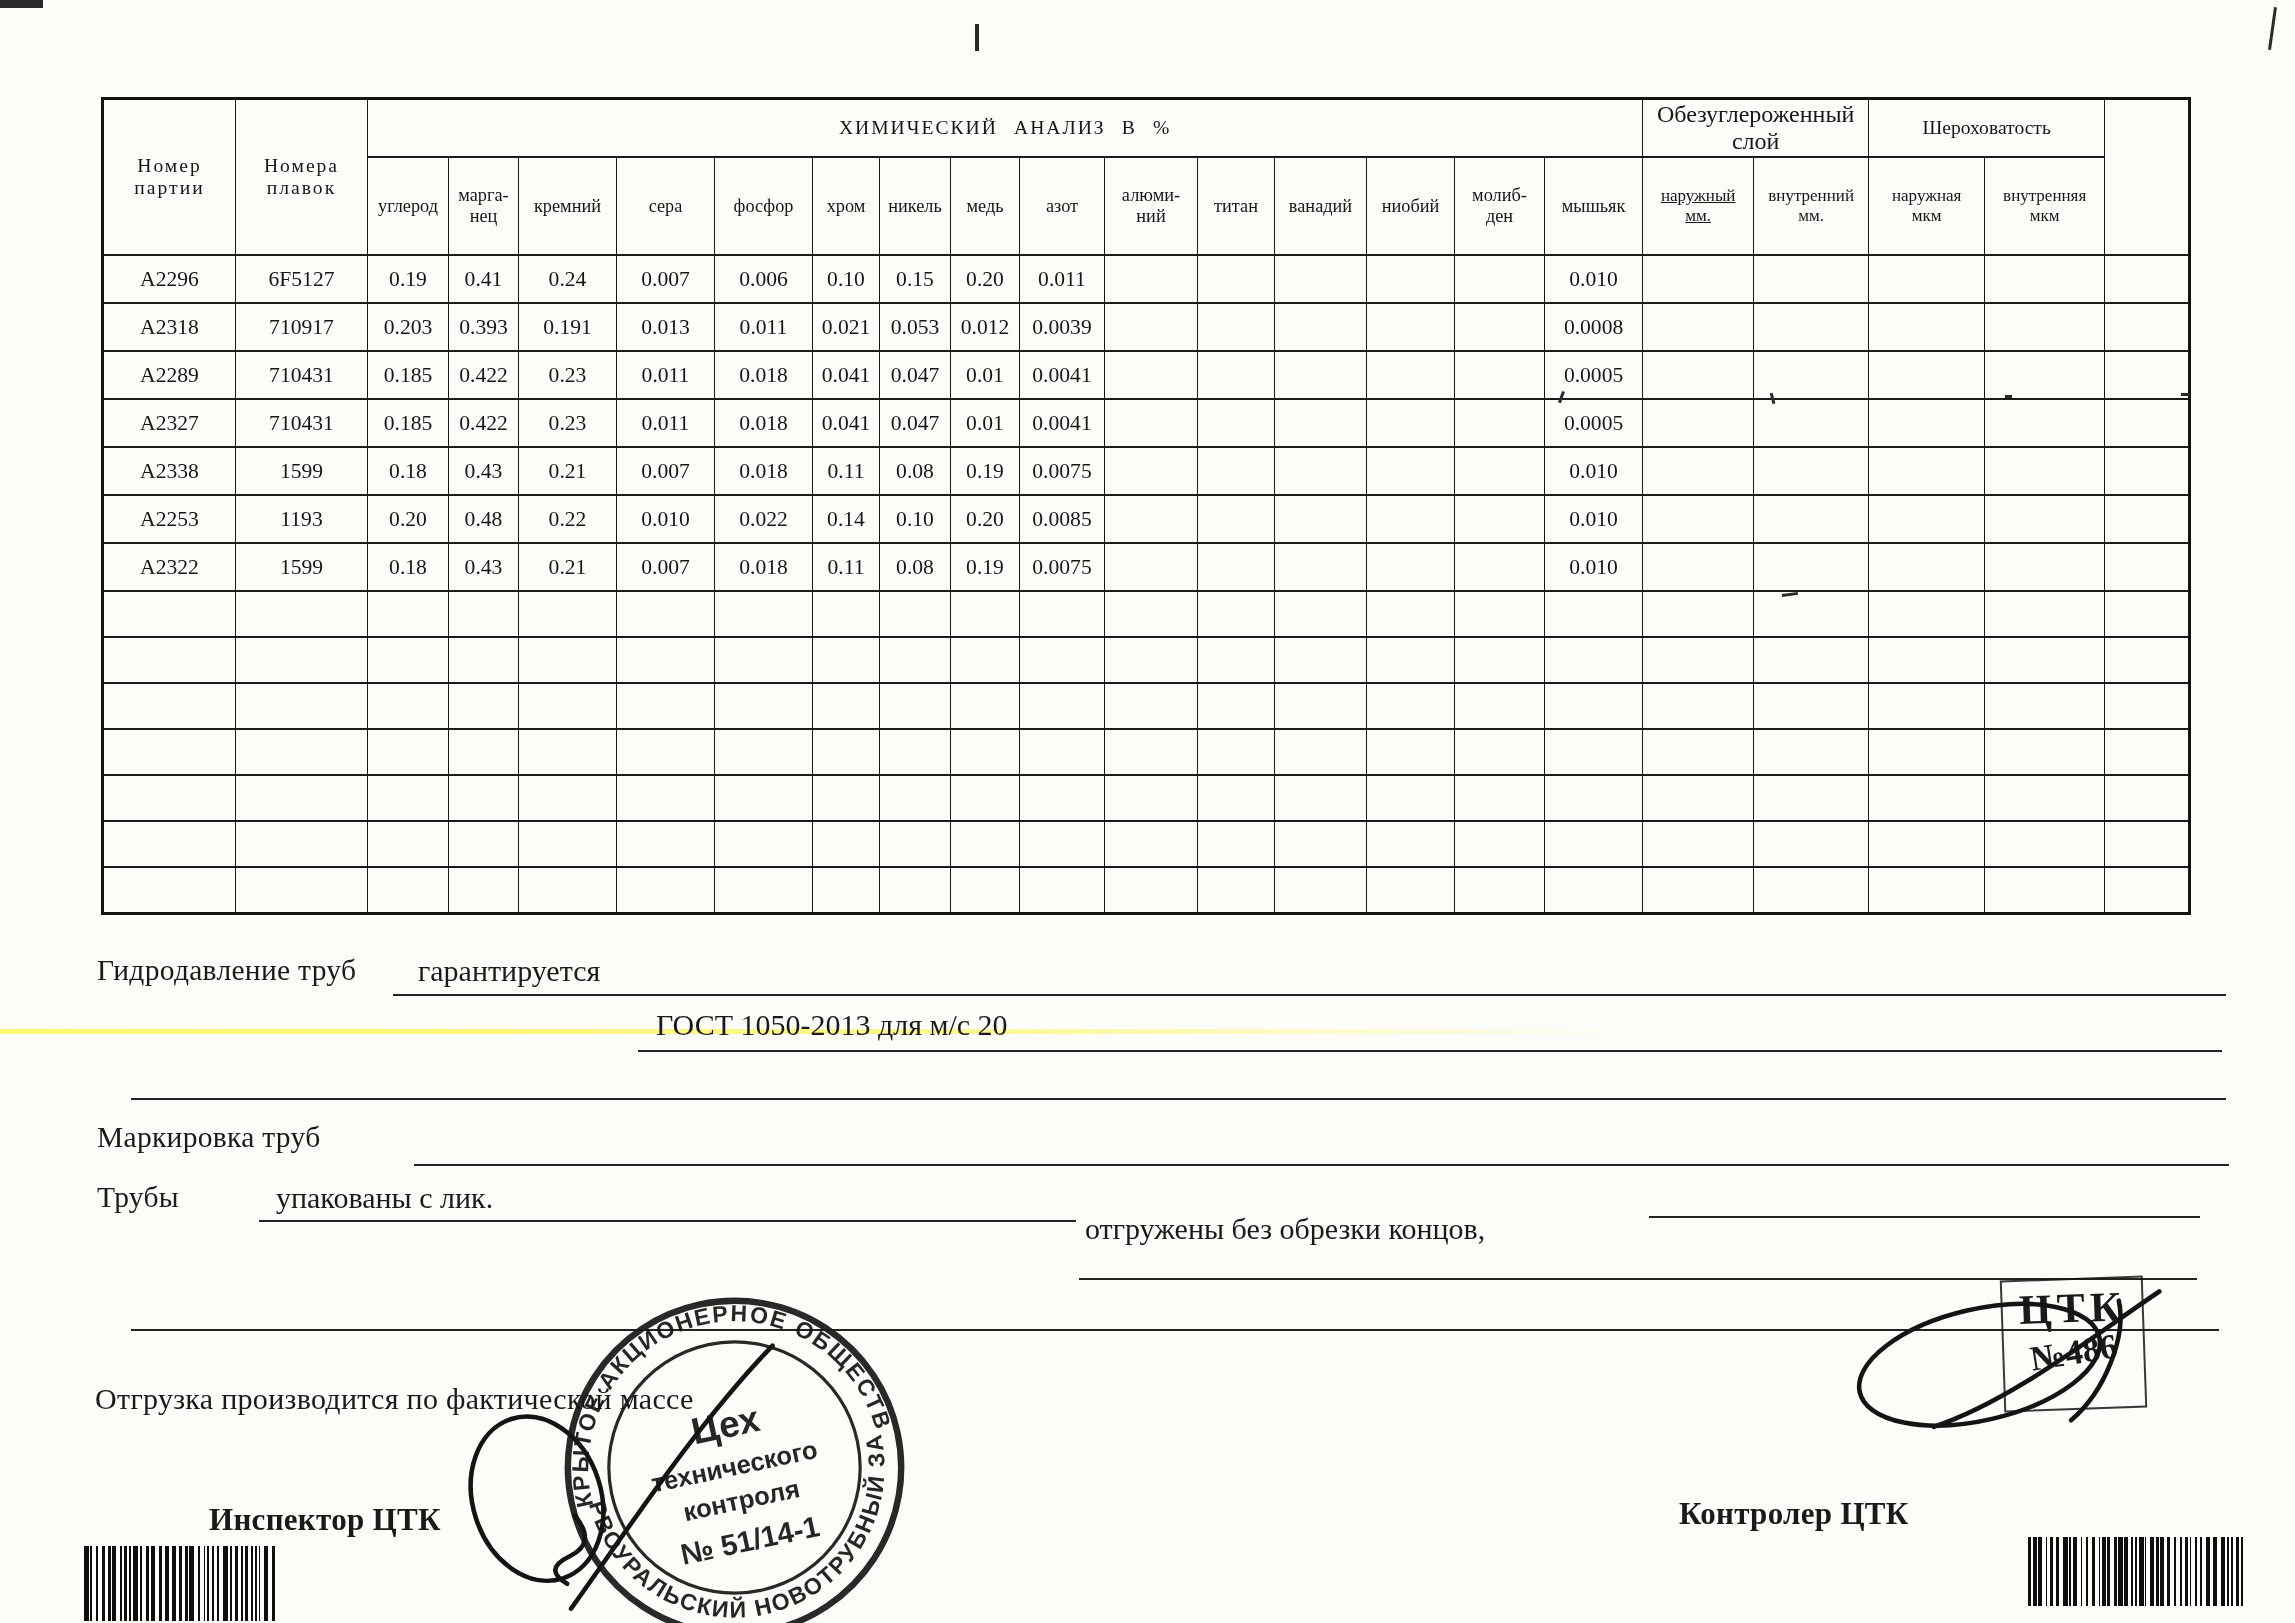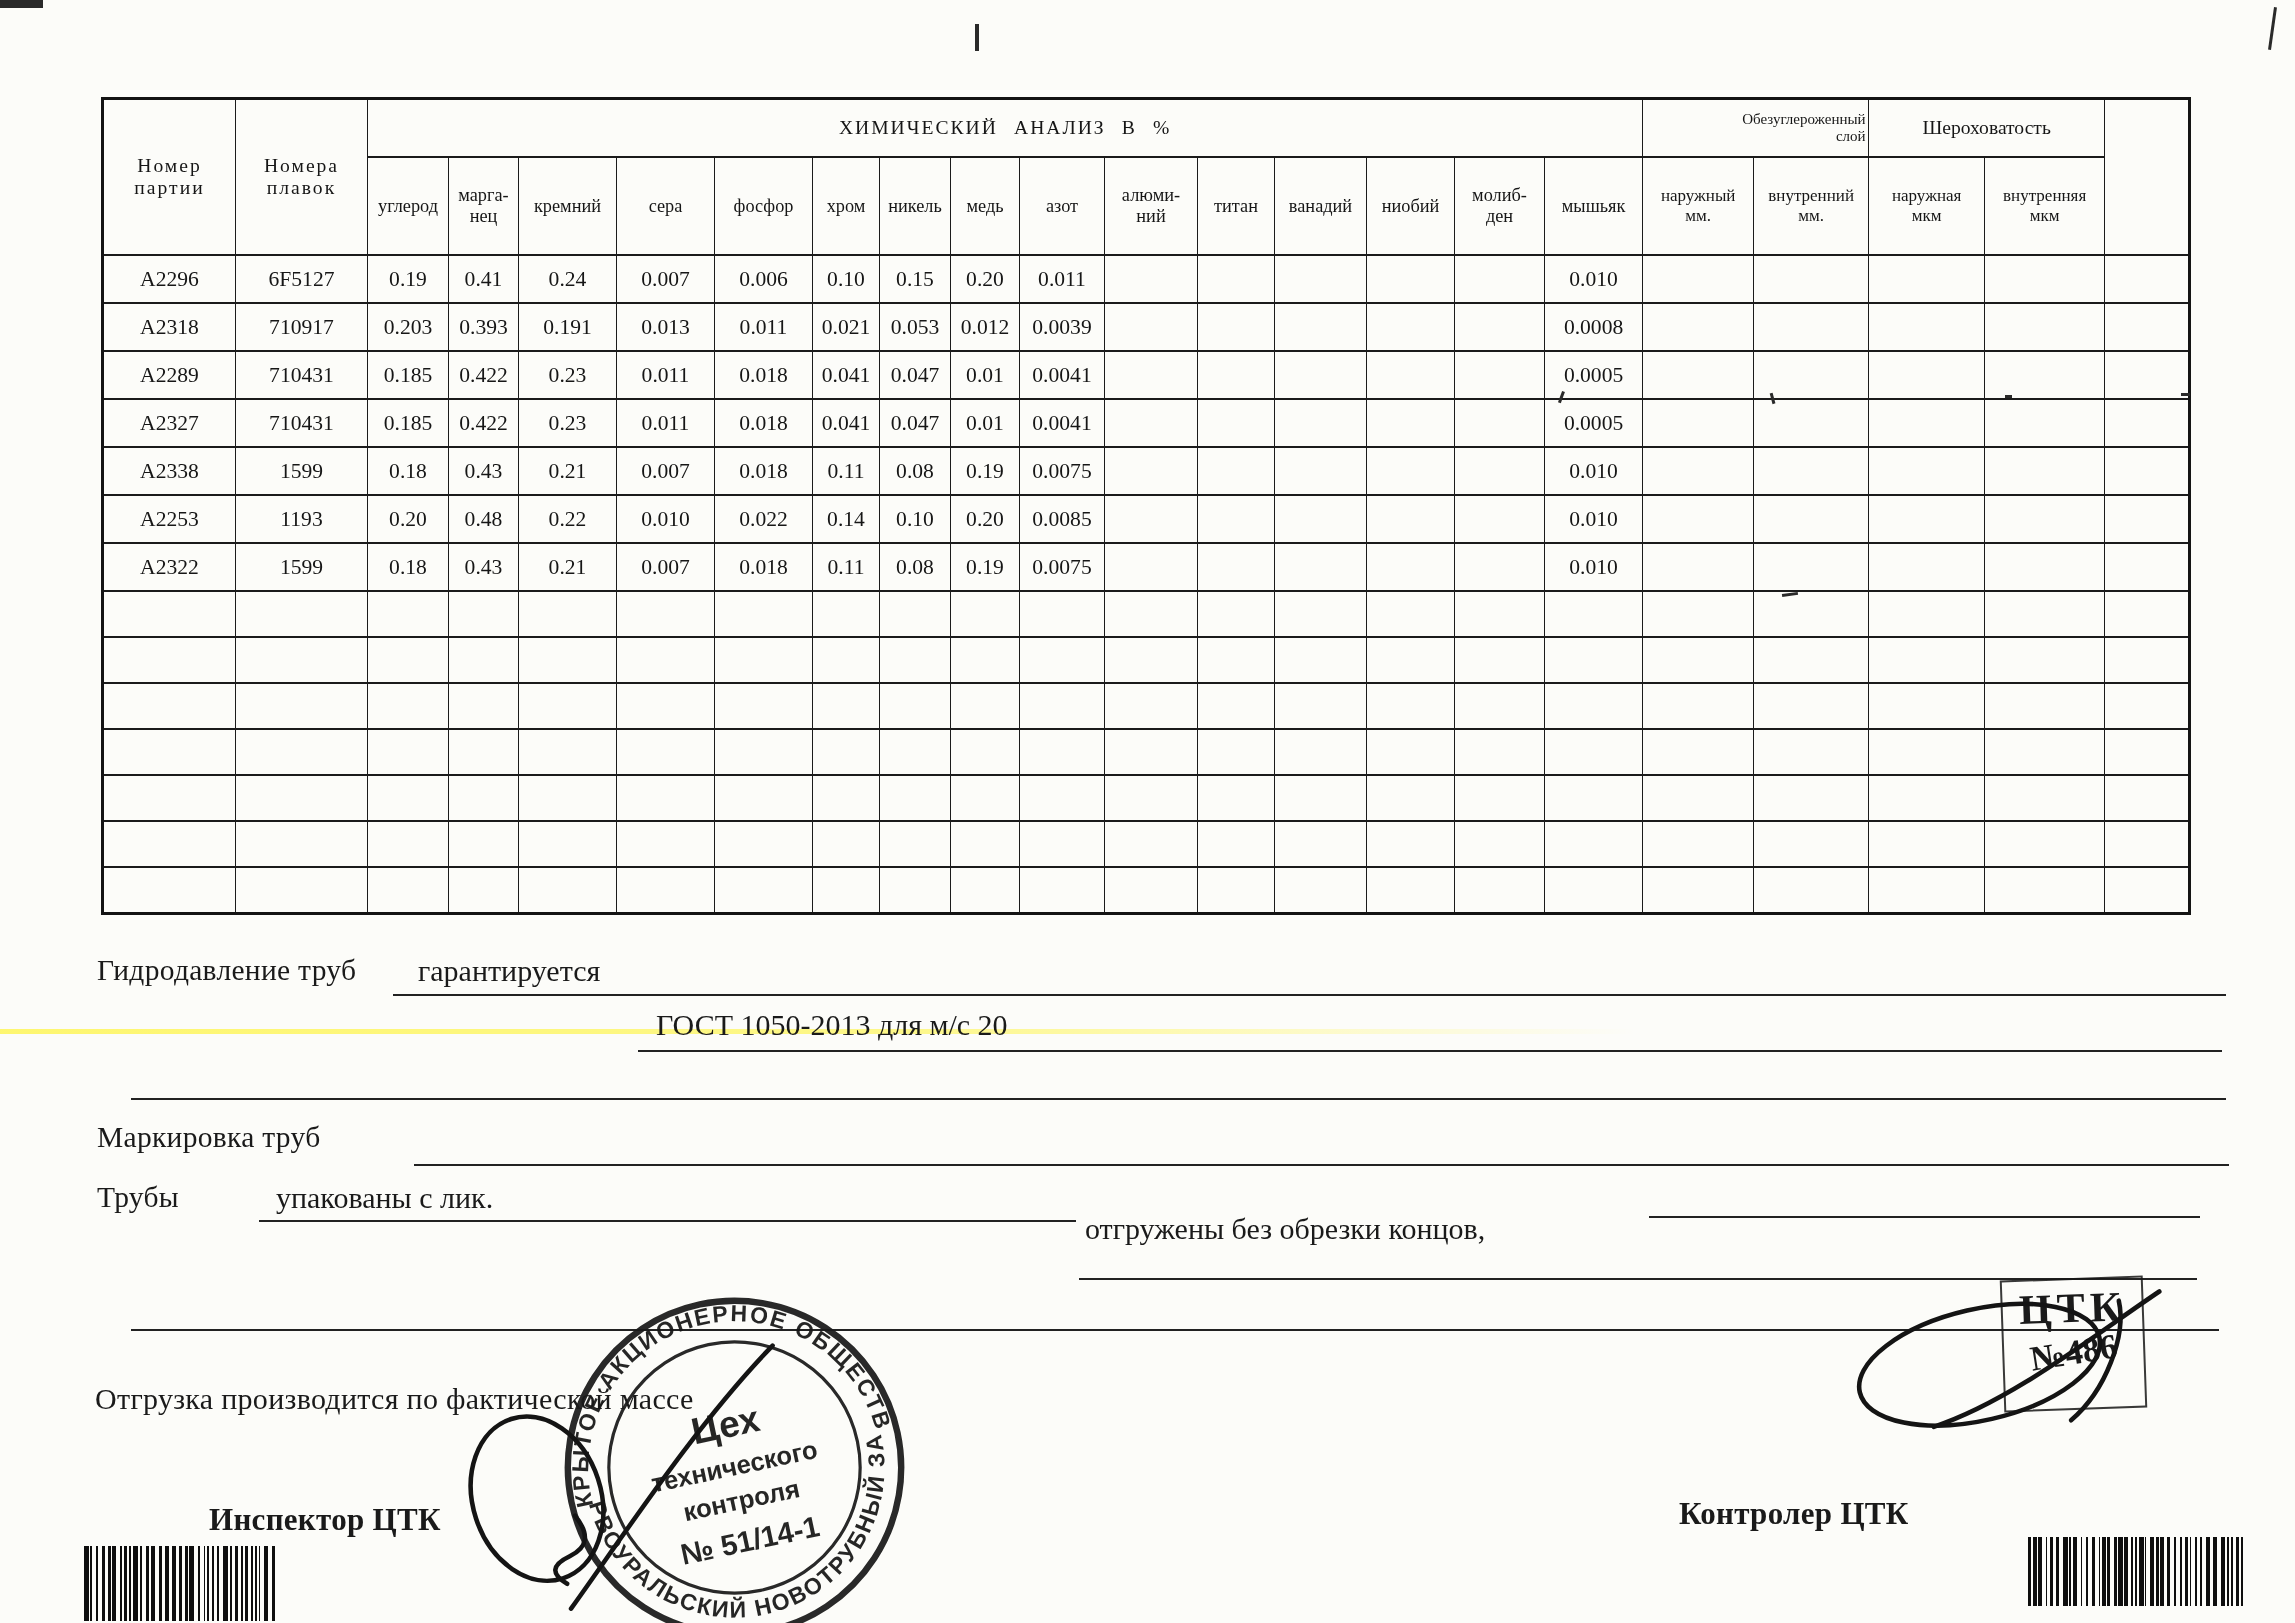--- a/index.html
+++ b/index.html
@@ -74,21 +74,21 @@
       <col style="width:120px">
         <col style="width:85px">
     </colgroup>
     <thead>
       <tr class="ghead">
         <th rowspan="2" class="idcol">Номер
 партии</th>
         <th rowspan="2" class="idcol">Номера
 плавок</th>
         <th colspan="15" class="bl">ХИМИЧЕСКИЙ АНАЛИЗ В %</th>
-        <th colspan="2" class="bl" style="font-size:15px;letter-spacing:0;word-spacing:normal;text-align:right;">Обезуглероженный
+        <th colspan="2" class="bl" style="font-size:24px;letter-spacing:0;word-spacing:normal;">Обезуглероженный
 слой</th>
         <th colspan="2" class="bl" style="letter-spacing:0;word-spacing:normal;">Шероховатость</th>
         <th rowspan="2" class="bl"></th>
       </tr>
       <tr class="shead">
         <th class="bl">углерод</th>
         <th>марга-
 нец</th>
         <th>кремний</th>
         <th>сера</th>
@@ -98,21 +98,21 @@
         <th>медь</th>
         <th>азот</th>
         <th>алюми-
 ний</th>
         <th>титан</th>
         <th>ванадий</th>
         <th>ниобий</th>
         <th>молиб-
 ден</th>
         <th>мышьяк</th>
-        <th class="bl" style="font-size:17px;">наружный
+        <th class="bl" style="font-size:17px;text-decoration:underline;">наружный
 мм.</th>
         <th style="font-size:17px;">внутренний
 мм.</th>
         <th class="bl" style="font-size:17px;">наружная
 мкм</th>
         <th style="font-size:17px;">внутренняя
 мкм</th>
       </tr>
     </thead>
     <tbody>

